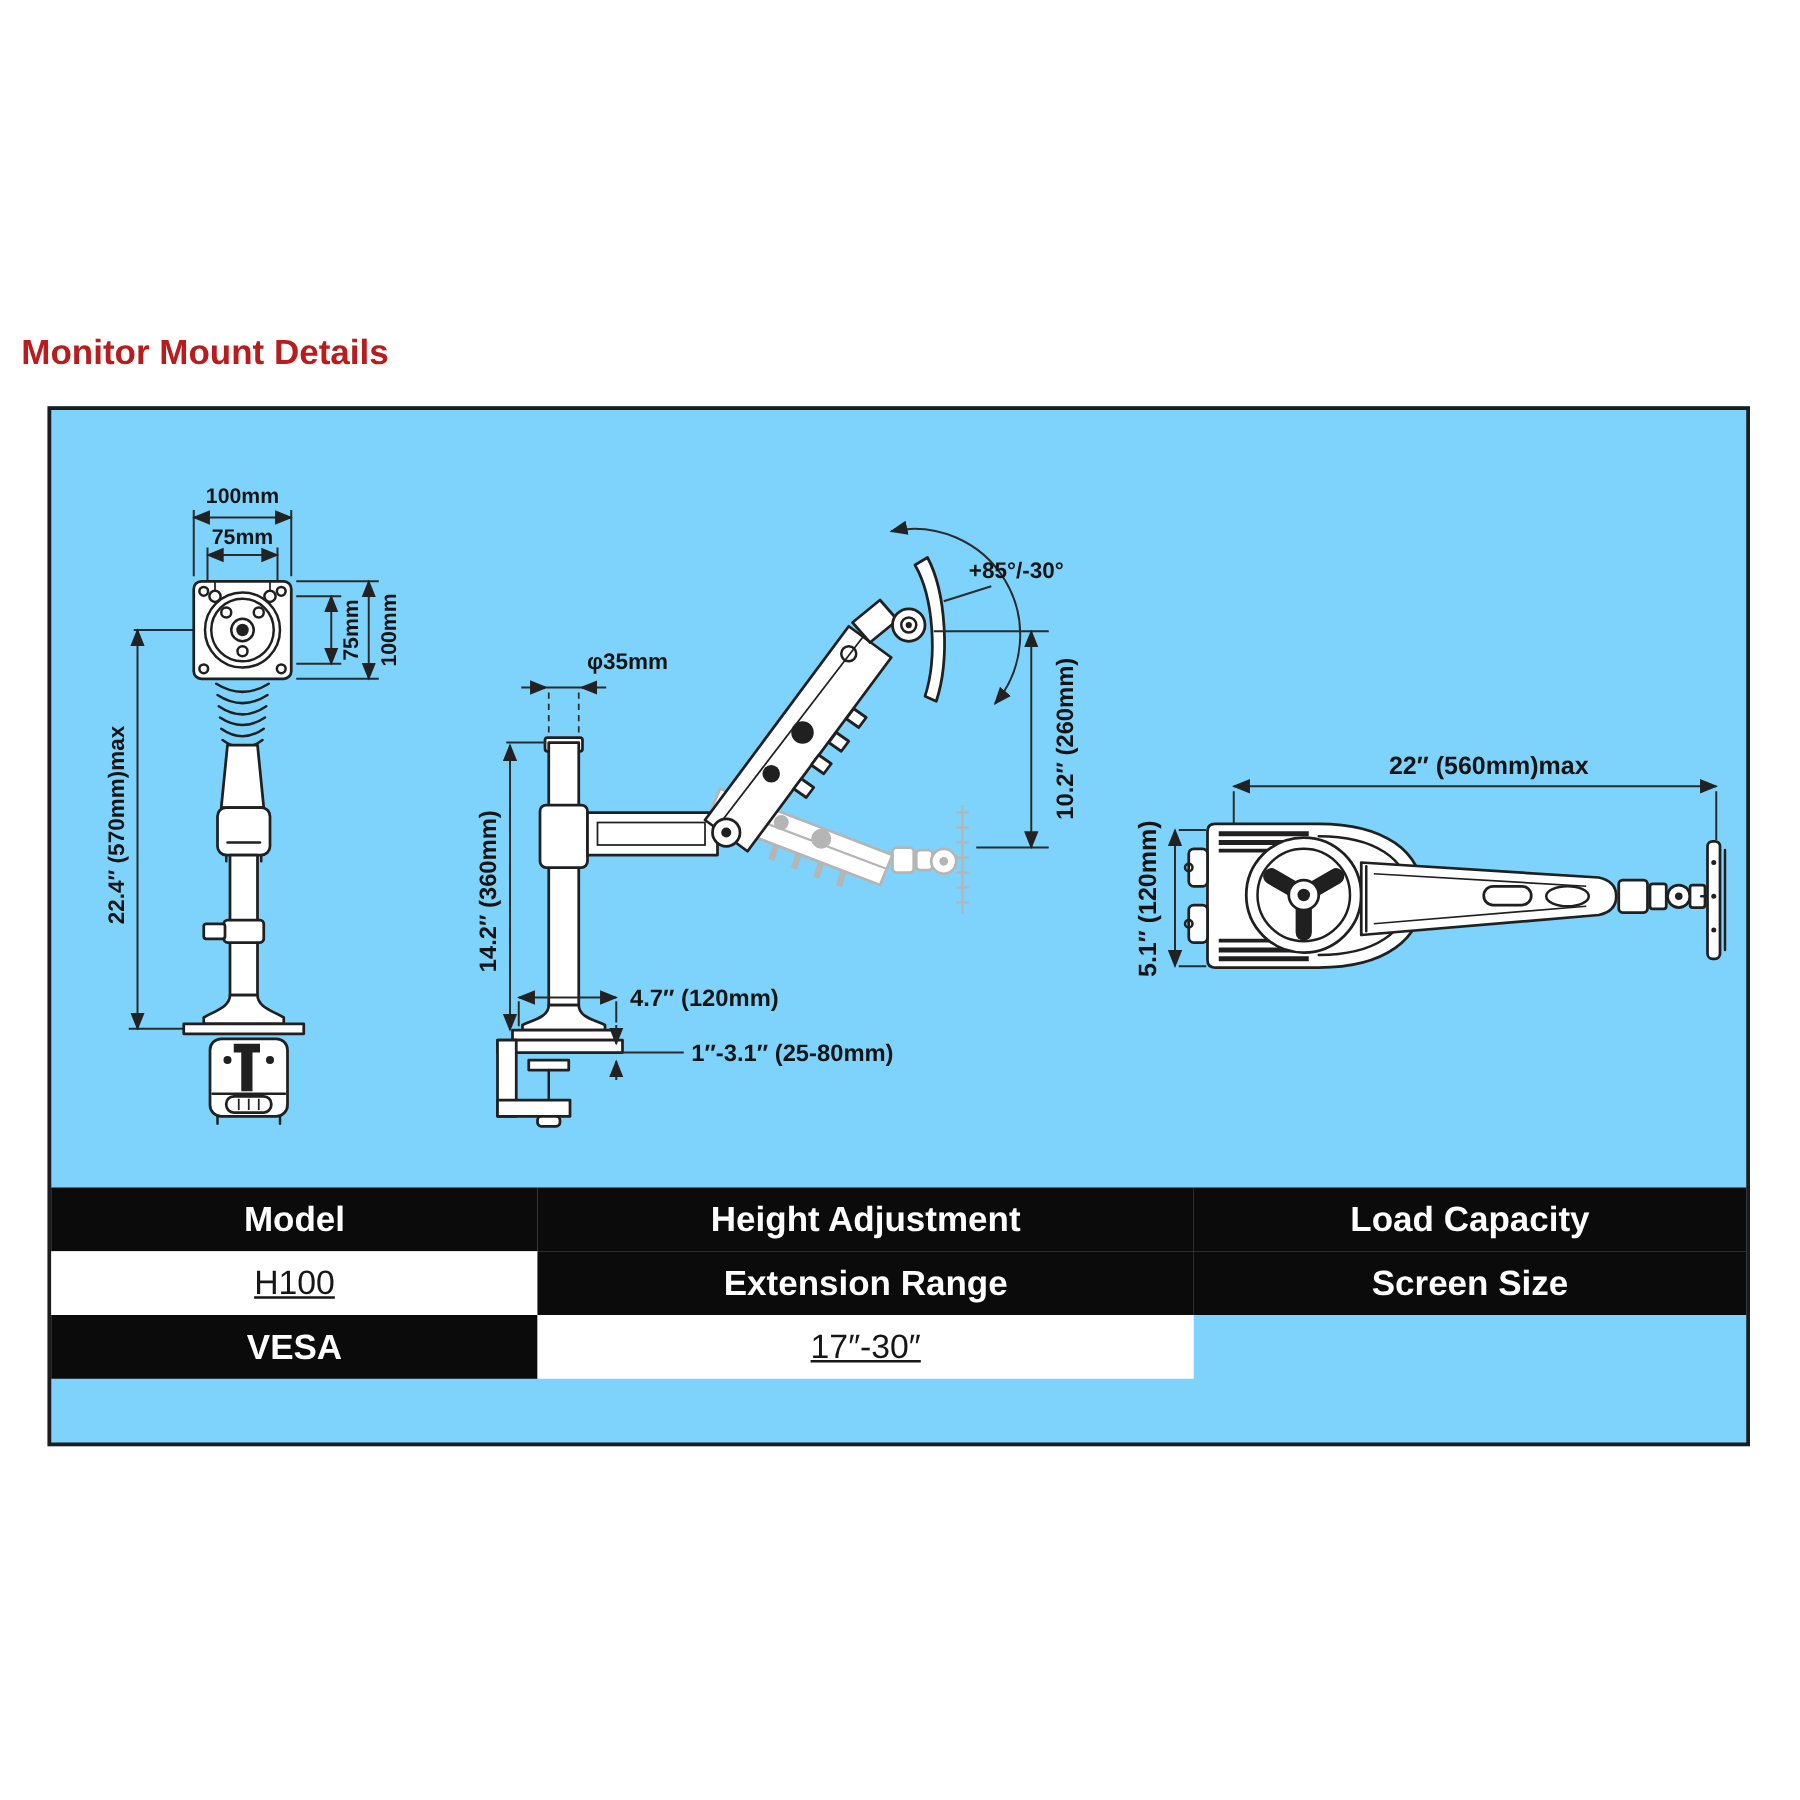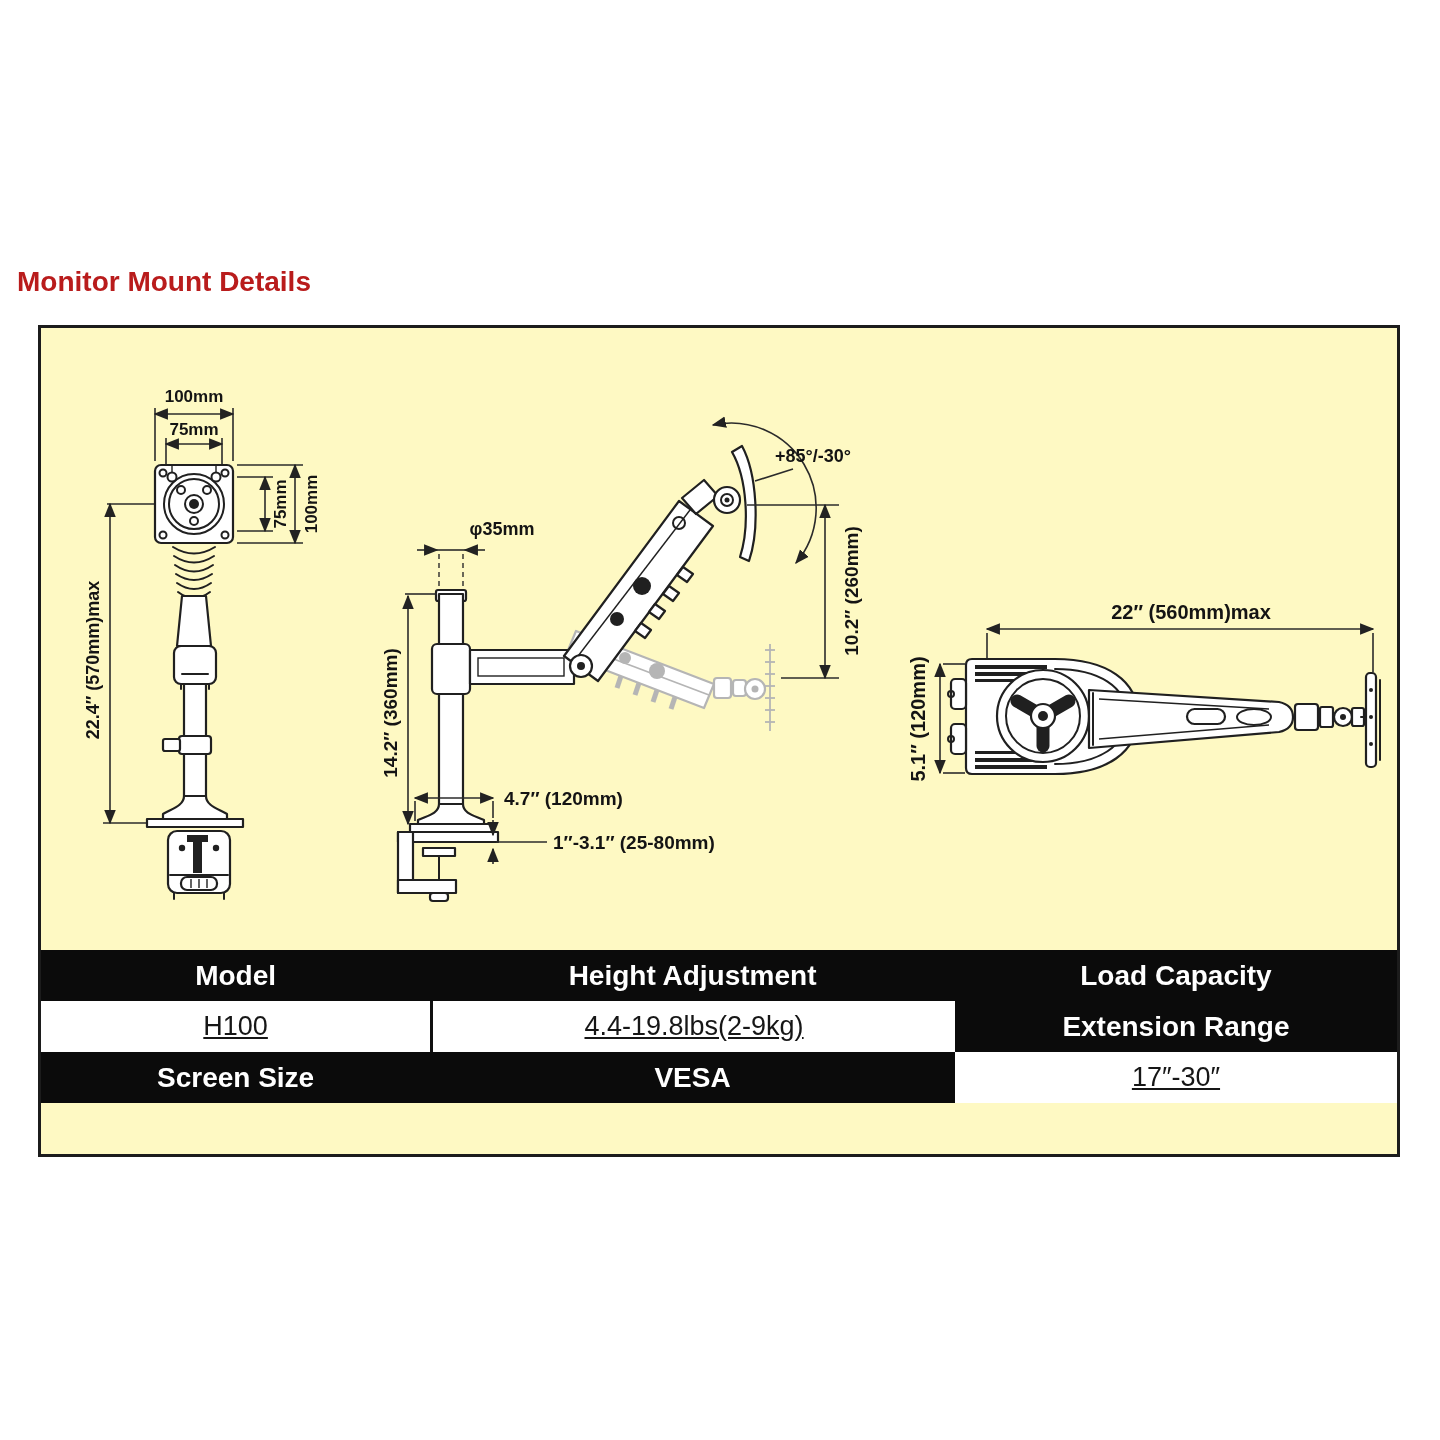--- a/index.html
+++ b/index.html
@@ -1,18 +1,18 @@
 <!DOCTYPE html>
 <html><head>
 <meta charset="utf-8">
 <style>
   html,body{margin:0;padding:0;background:#ffffff;}
   body{width:1440px;height:1440px;position:relative;font-family:"Liberation Sans",sans-serif;color:#0f1111;}
   .page-title{position:absolute;left:17px;top:266px;font-size:28px;font-weight:700;color:#b91c1c;margin:0;}
-  .panel{position:absolute;left:38px;top:325px;width:1362px;height:832px;border:3px solid #1c1c1c;box-sizing:border-box;background:#fef9c3;}
+  .panel{position:absolute;left:38px;top:325px;width:1362px;height:832px;border:3px solid #1c1c1c;box-sizing:border-box;background:#7dd3fc;}
   .drawings{position:relative;width:1356px;height:622px;}
   .drawings svg{display:block;}
 
   
   .spec-table{width:1356px;height:180px;display:grid;grid-template-columns:28.7% 38.7% 32.6%;grid-auto-rows:51px;}
   .cell{display:flex;align-items:center;justify-content:center;box-sizing:border-box;}
   .cell.hdr{background:#0b0b0b;color:#fff;font-weight:700;font-size:28px;}
   .cell.val{background:#fff;color:#161616;font-size:27px;text-decoration:underline;}
   .cell.val.c2,.cell.val.c3{border-left:3px solid #101010;}
 
@@ -260,21 +260,20 @@
       </g>
     </svg>
   </div>
 
   <div class="spec-table">
     <div class="cell hdr c1">Model</div>
     <div class="cell hdr c2">Height Adjustment</div>
     <div class="cell hdr c3">Load Capacity</div>
 
     <div class="cell val c1">H100</div>
-    <div class="cell val c3">4.4-19.8lbs(2-9kg)</div>
 
     <div class="cell hdr c2">Extension Range</div>
     <div class="cell hdr c1">Screen Size</div>
     <div class="cell hdr c3">VESA</div>
 
     <div class="cell val c1">17″-30″</div>
   </div>
 
 </div>
 

